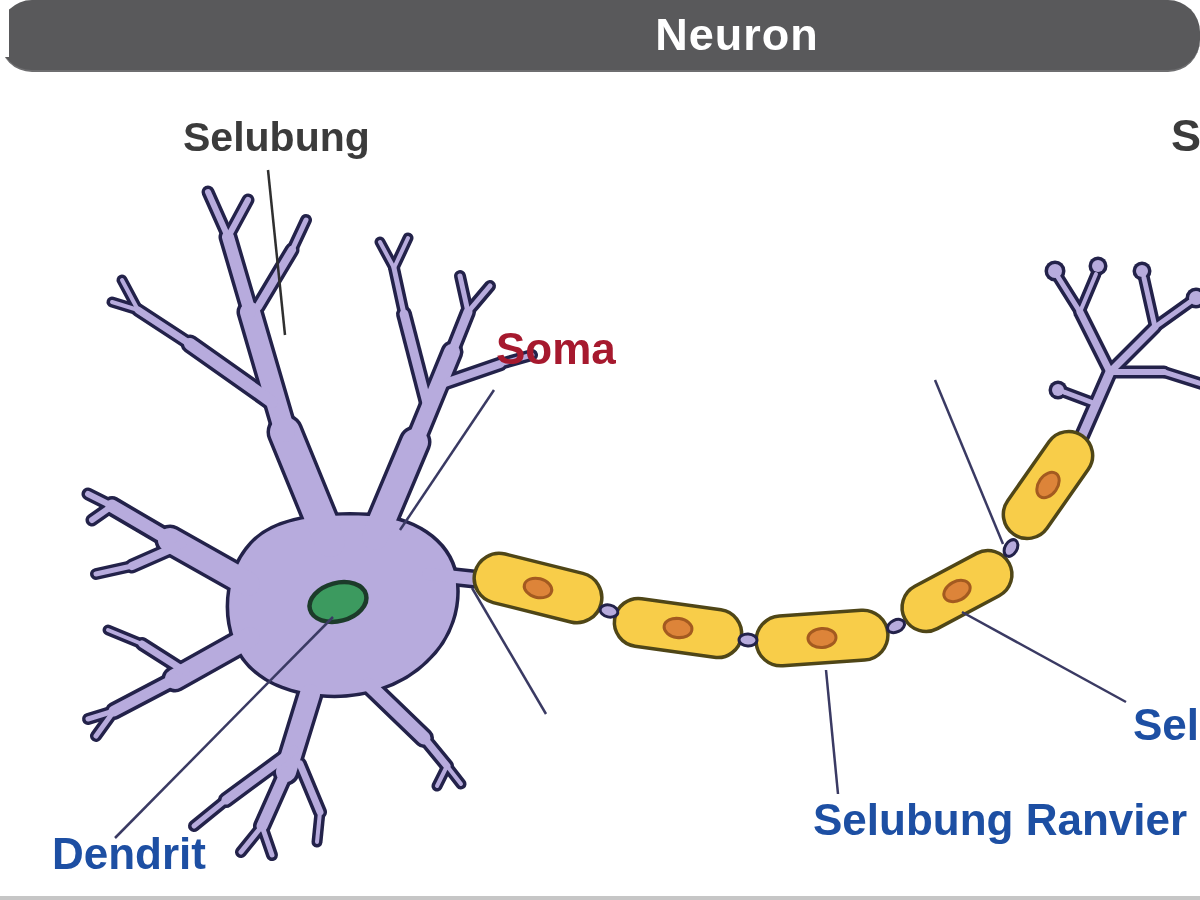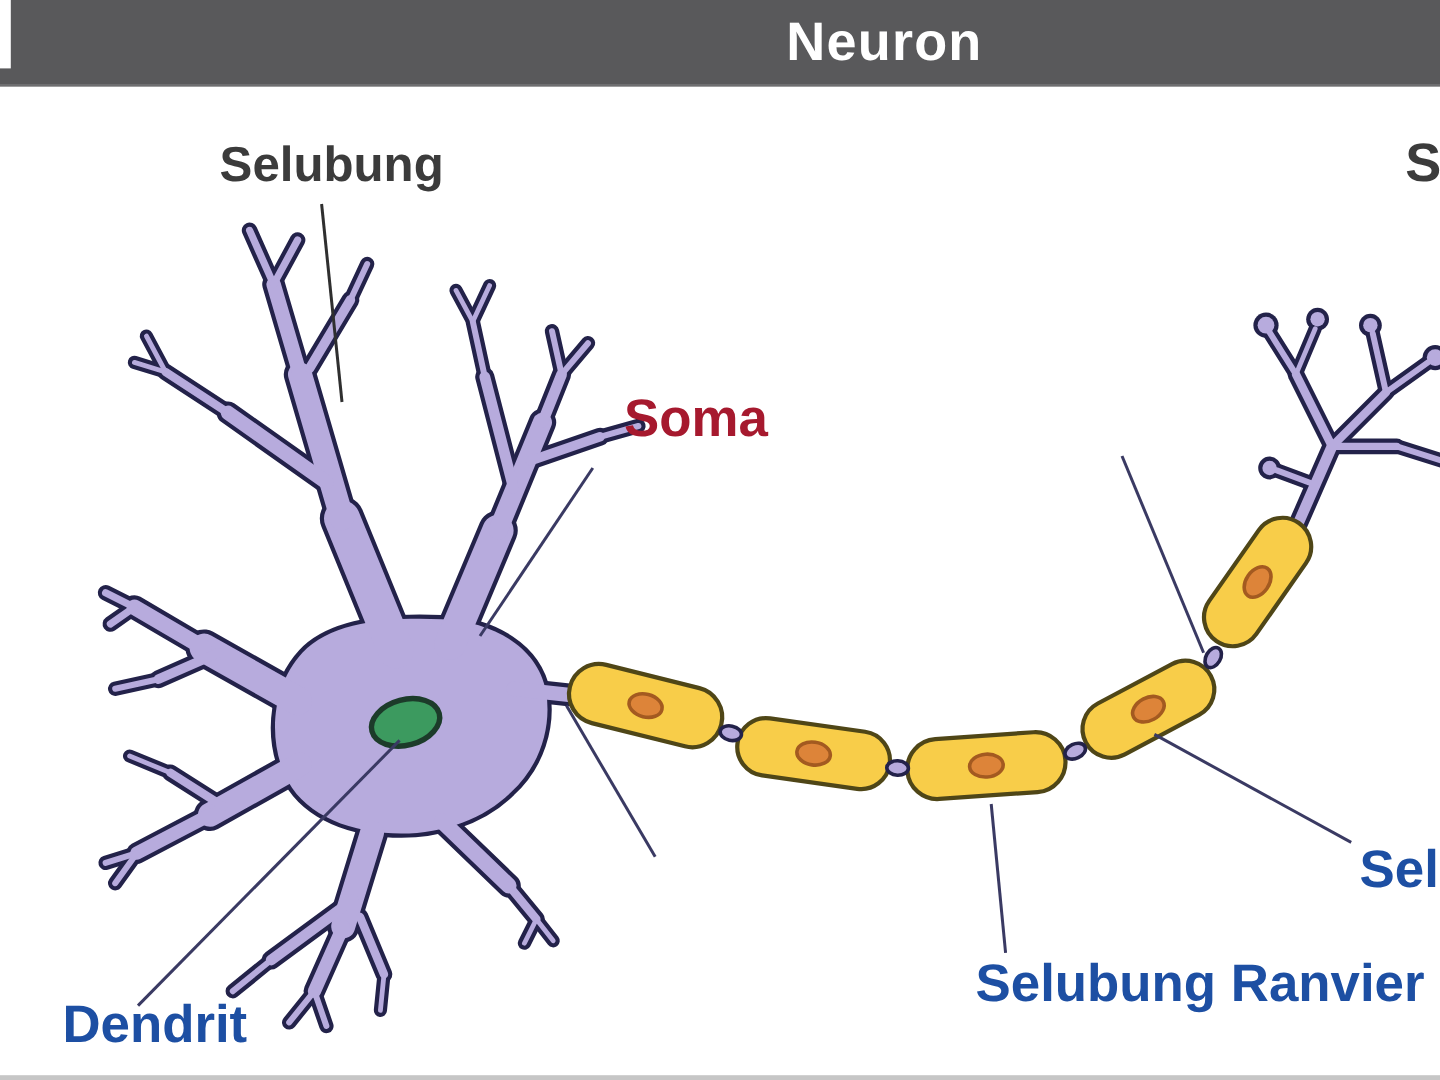--- a/index.html
+++ b/index.html
@@ -2,34 +2,34 @@
 <html><head>
 <meta charset="utf-8">
 <style>
   html,body{margin:0;padding:0;}
   body{width:1200px;height:900px;overflow:hidden;background:#ffffff;
        font-family:"Liberation Sans",sans-serif;}
   .stage{position:relative;width:1200px;height:900px;overflow:hidden;background:#ffffff;}
 
   
   .header{position:absolute;top:0;left:0;width:1200px;height:70px;background:#59595b;
-          border-bottom:2px solid #6e6e70;}
+          border-bottom:2px solid #6e6e70;border-radius:32px;}
   .header-notch{position:absolute;top:0;left:0;width:9px;height:57px;background:#ffffff;}
   .header-title{position:absolute;top:9px;left:737px;transform:translateX(-50%);
                 color:#ffffff;font-size:45px;font-weight:700;letter-spacing:1px;white-space:nowrap;}
 
   .diagram-svg{position:absolute;top:72px;left:0;}
 
   
   .lbl{position:absolute;font-weight:700;white-space:nowrap;line-height:1.05;}
   .lbl-dark{color:#3b3b3b;}
   .lbl-red{color:#a6192e;}
   .lbl-blue{color:#1d4fa3;}
   .lbl-dendrit{left:183px;top:116px;font-size:41px;}
-  .lbl-soma{left:520px;top:326px;font-size:44px;}
+  .lbl-soma{left:496px;top:326px;font-size:44px;}
   .lbl-nodus{left:918px;top:246px;font-size:44px;text-align:center;transform:translateX(-50%);line-height:80px;}
   .lbl-akson{left:511px;top:716px;font-size:44px;}
   .lbl-nukleus{left:52px;top:831px;font-size:44px;}
   .lbl-mielin{left:813px;top:797px;font-size:44px;}
   .lbl-selu{left:1133px;top:702px;font-size:44px;}
   .lbl-sinaps{left:1171px;top:112px;font-size:45px;}
 
   .bottom-border{position:absolute;left:0;bottom:0;width:1200px;height:4px;background:#c6c6c6;}
 </style>
 </head>

